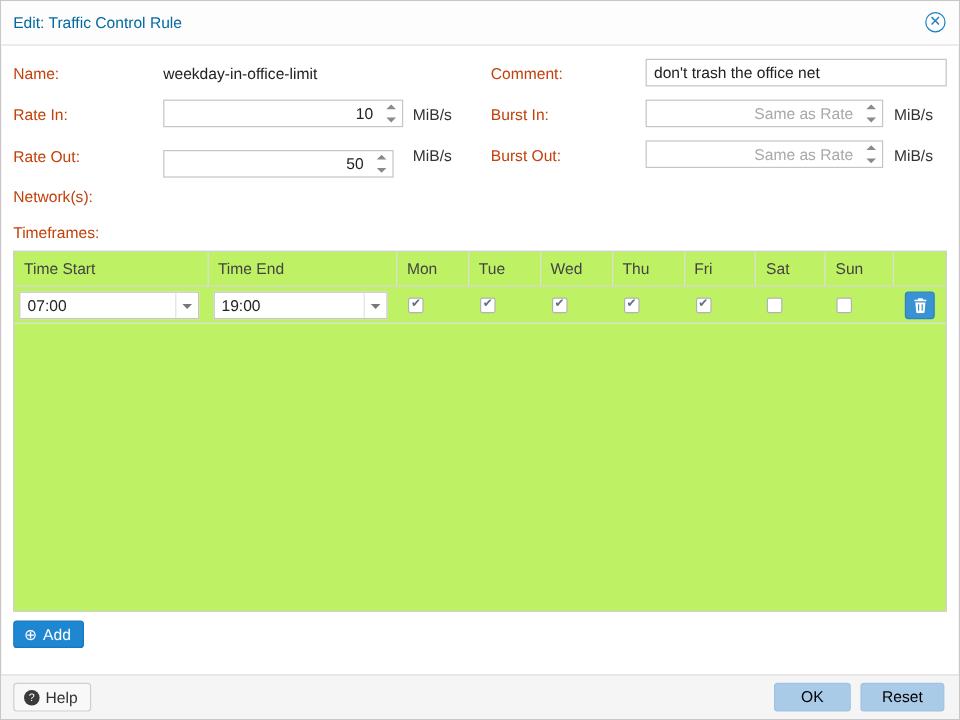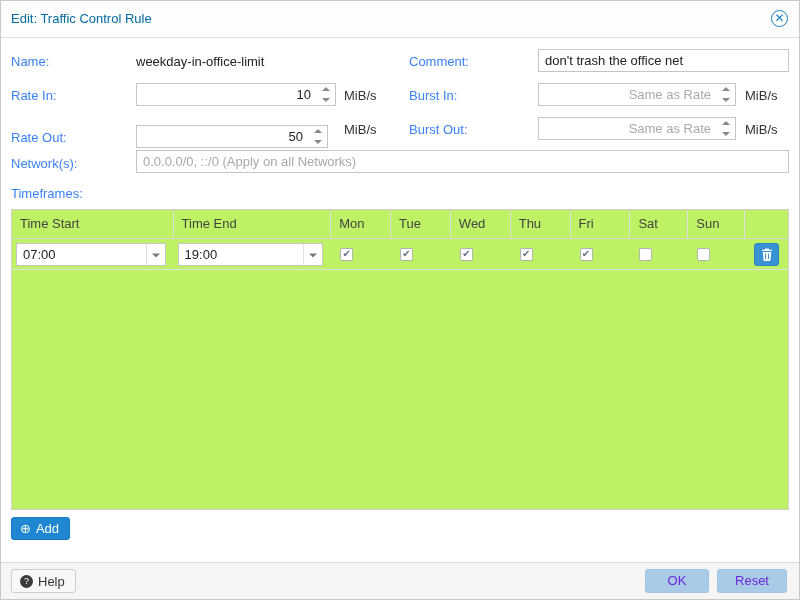--- a/index.html
+++ b/index.html
@@ -8,21 +8,21 @@
     font-family:"Liberation Sans","DejaVu Sans",sans-serif;
     font-size:13px;color:#444;background:#fff;overflow:hidden;
   }
   .window{position:absolute;inset:0;border:1px solid #c8c8c8;box-sizing:border-box;}
   
   .dlg-header{position:absolute;left:0;top:0;right:0;height:36px;border-bottom:1px solid #e0e0e0;background:#fdfdfd;}
   .dlg-title{position:absolute;left:10px;top:10px;color:#0369a1;font-size:13px;}
   .close-btn{position:absolute;right:11px;top:9px;width:17px;height:17px;border:1px solid #1a7fc6;border-radius:50%;
     color:#1a7fc6;text-align:center;line-height:15px;font-size:12px;cursor:pointer;box-sizing:border-box;}
   
-  .lbl{position:absolute;color:#3b82f6;}
+  .lbl{position:absolute;color:#c2410c;}
   .txt{position:absolute;box-sizing:border-box;border:1px solid #c5c5c5;height:23px;font-family:inherit;
     font-size:13px;color:#222;padding:0 6px;background:#fff;}
   .txt::placeholder{color:#a9a9a9;opacity:1;}
   .num{text-align:right;padding-right:24px;}
   .spinwrap{position:absolute;}
   .spinwrap .txt{left:0;top:0;width:100%;text-align:right;}
   .spin{position:absolute;right:1px;top:1px;bottom:1px;width:18px;display:flex;flex-direction:column;cursor:pointer;}
   .spin .up,.spin .dn{flex:1;position:relative;}
   .spin .up::after,.spin .dn::after{content:"";position:absolute;left:50%;top:50%;transform:translate(-50%,-50%);
     border-left:4px solid transparent;border-right:4px solid transparent;}
@@ -51,21 +51,21 @@
   .add-btn{position:absolute;left:10px;top:516px;height:23px;padding:0 10px 0 8px;background:#1f86d2;border:1px solid #1a78bd;
     border-radius:3px;color:#fff;display:inline-flex;align-items:center;gap:5px;cursor:pointer;font-size:13px;box-sizing:border-box;}
   .add-btn .plus{font-size:13px;line-height:1;}
   
   .footer{position:absolute;left:0;right:0;bottom:0;height:37px;background:#f5f5f5;border-top:1px solid #dcdcdc;box-sizing:border-box;}
   .help-btn{position:absolute;left:10px;top:6px;height:24px;padding:0 10px 0 8px;background:#f8f8f8;border:1px solid #cfcfcf;
     border-radius:3px;color:#333;display:inline-flex;align-items:center;gap:5px;cursor:pointer;font-size:13px;box-sizing:border-box;}
   .q-icon{width:13px;height:13px;border-radius:50%;background:#3a3a3a;color:#fff;font-size:9px;line-height:13px;
     text-align:center;display:inline-block;}
   .ftr-btn{position:absolute;top:6px;height:24px;border-radius:3px;border:1px solid #9fc3e1;background:#a9cbe7;
-    color:#6d28d9;text-align:center;line-height:22px;cursor:pointer;font-size:13px;box-sizing:border-box;}
+    color:#000000;text-align:center;line-height:22px;cursor:pointer;font-size:13px;box-sizing:border-box;}
   .ok-btn{right:90px;width:64px;}
   .reset-btn{right:12px;width:70px;}
 </style>
 </head>
 <body>
 
 <div class="window">
 
   <div class="dlg-header">
     <div class="dlg-title">Edit: Traffic Control Rule</div>
@@ -91,42 +91,41 @@
   <div class="lbl" style="left:408px;top:87px;">Burst In:</div>
   <div class="spinwrap" style="left:537px;top:82px;width:198px;height:23px;">
     <input class="txt num" placeholder="Same as Rate" style="">
     <div class="spin">
         <div class="up"></div>
         <div class="dn"></div>
       </div>
   </div>
   <div class="unit" style="left:744px;top:87px;">MiB/s</div>
 
-  <div class="lbl" style="left:10px;top:129px;">Rate Out:</div>
+  <div class="lbl" style="left:10px;top:122px;">Rate Out:</div>
   <div class="spinwrap" style="left:135px;top:124px;width:192px;height:23px;">
     <input class="txt num" value="50" style="">
     <div class="spin">
         <div class="up"></div>
         <div class="dn"></div>
       </div>
   </div>
   <div class="unit" style="left:343px;top:121px;">MiB/s</div>
 
   <div class="lbl" style="left:408px;top:121px;">Burst Out:</div>
   <div class="spinwrap" style="left:537px;top:116px;width:198px;height:23px;">
     <input class="txt num" placeholder="Same as Rate" style="">
     <div class="spin">
         <div class="up"></div>
         <div class="dn"></div>
       </div>
   </div>
   <div class="unit" style="left:744px;top:121px;">MiB/s</div>
 
   <div class="lbl" style="left:10px;top:155px;">Network(s):</div>
-  <input class="txt" style="left: 135px; top: 149px; width: 653px;" placeholder="0.0.0.0/0, ::/0 (Apply on all Networks)">
 
   <div class="lbl" style="left:10px;top:185px;">Timeframes:</div>
 
   <div class="tf-table">
     <div class="thead">
       <div class="th" style="width:162px;">Time Start</div>
       <div class="th" style="width:158px;">Time End</div>
       <div class="th" style="width:60px;">Mon</div>
       <div class="th" style="width:60px;">Tue</div>
       <div class="th" style="width:60px;">Wed</div>

